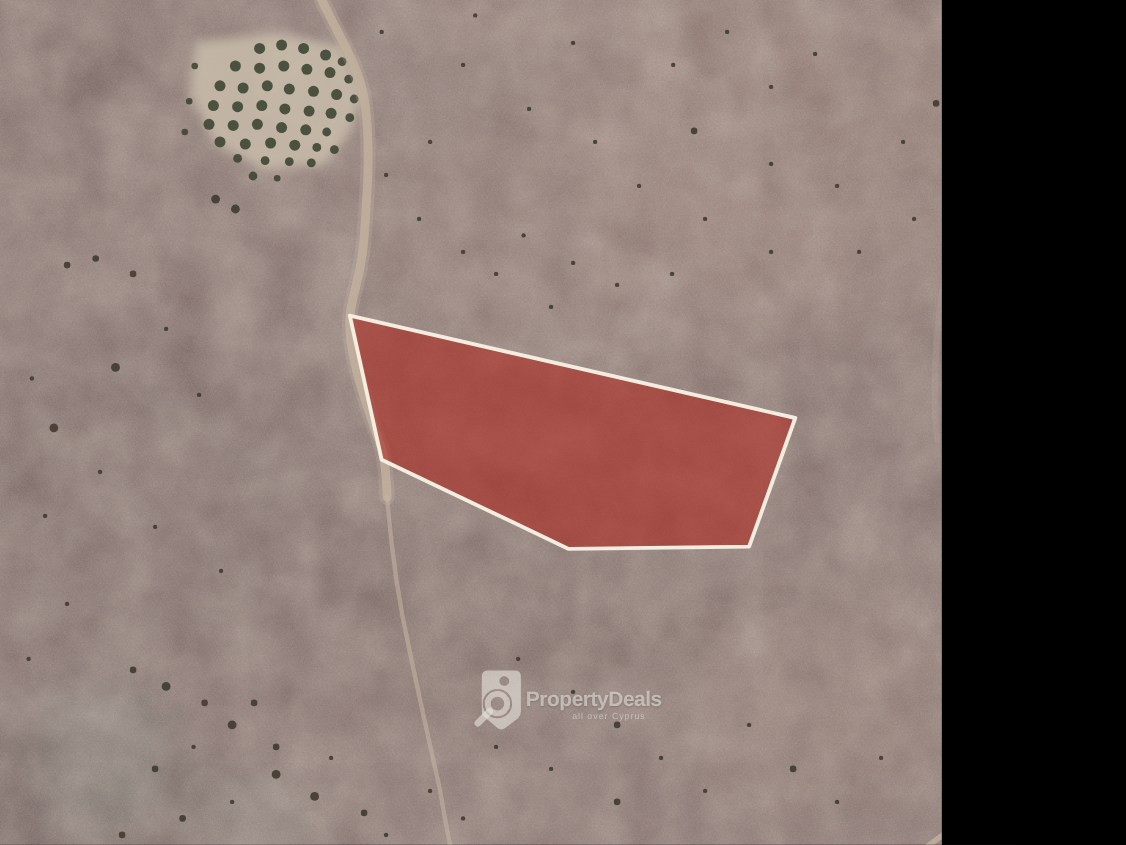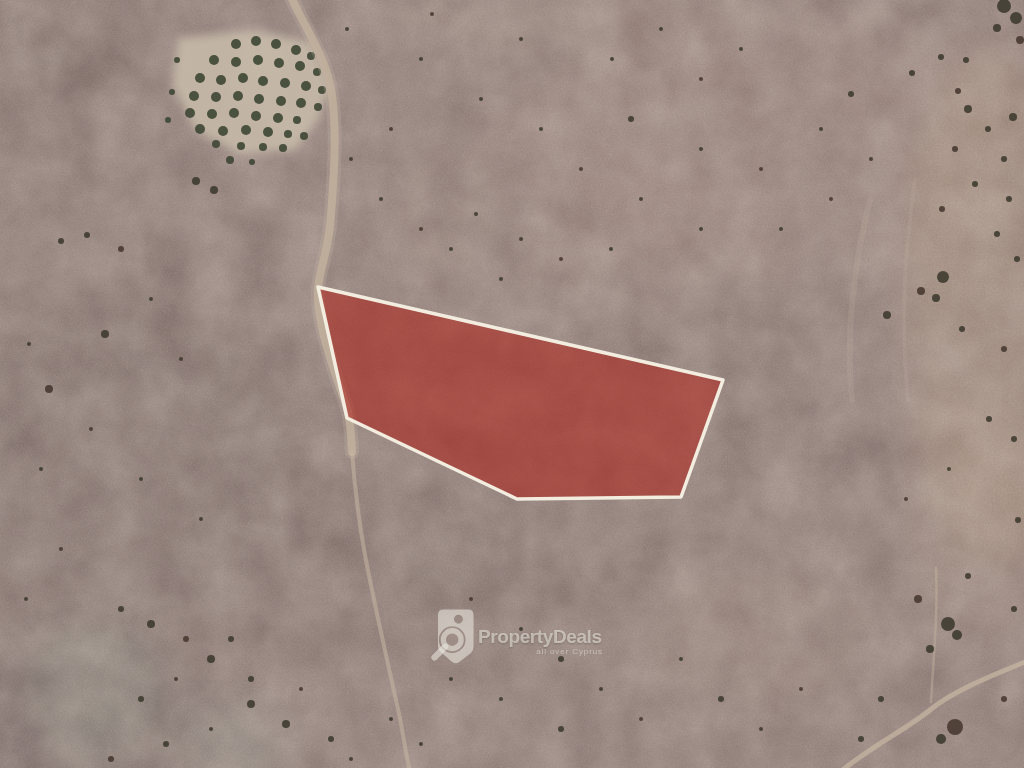--- a/index.html
+++ b/index.html
@@ -1,36 +1,36 @@
 <!DOCTYPE html>
 <html><head>
 <meta charset="utf-8">
 <style>
   html,body{margin:0;padding:0;background:#000;}
   *{box-sizing:border-box;}
   #stage{
-    position:relative;width:1024px;height:768px;overflow:hidden;
+    position:relative;width:856px;height:768px;overflow:hidden;
     background:#877370;
     font-family:"Liberation Sans", sans-serif;
   }
   #map-svg{position:absolute;left:0;top:0;width:1024px;height:768px;display:block;}
   .watermark{
     position:absolute;left:430px;top:602px;width:180px;height:70px;
     pointer-events:none;
   }
   .wm-icon{position:absolute;left:0;top:2px;width:48px;height:66px;color:rgba(231,228,220,0.60);}
   .wm-brand{
     position:absolute;left:48px;top:24px;width:132px;
     font-size:19px;font-weight:bold;letter-spacing:-0.4px;
     color:rgba(231,228,220,0.62);
     text-shadow:0 1px 2px rgba(40,30,28,0.25);
     white-space:nowrap;
   }
   .wm-tagline{
-    position:absolute;left:48px;top:45px;width:125px;text-align:right;
+    position:absolute;left:32px;top:45px;width:125px;text-align:right;
     font-size:8px;letter-spacing:0.9px;
     color:rgba(231,228,220,0.55);
     white-space:nowrap;
   }
 </style>
 </head>
 <body>
 
 <div id="stage">
 

